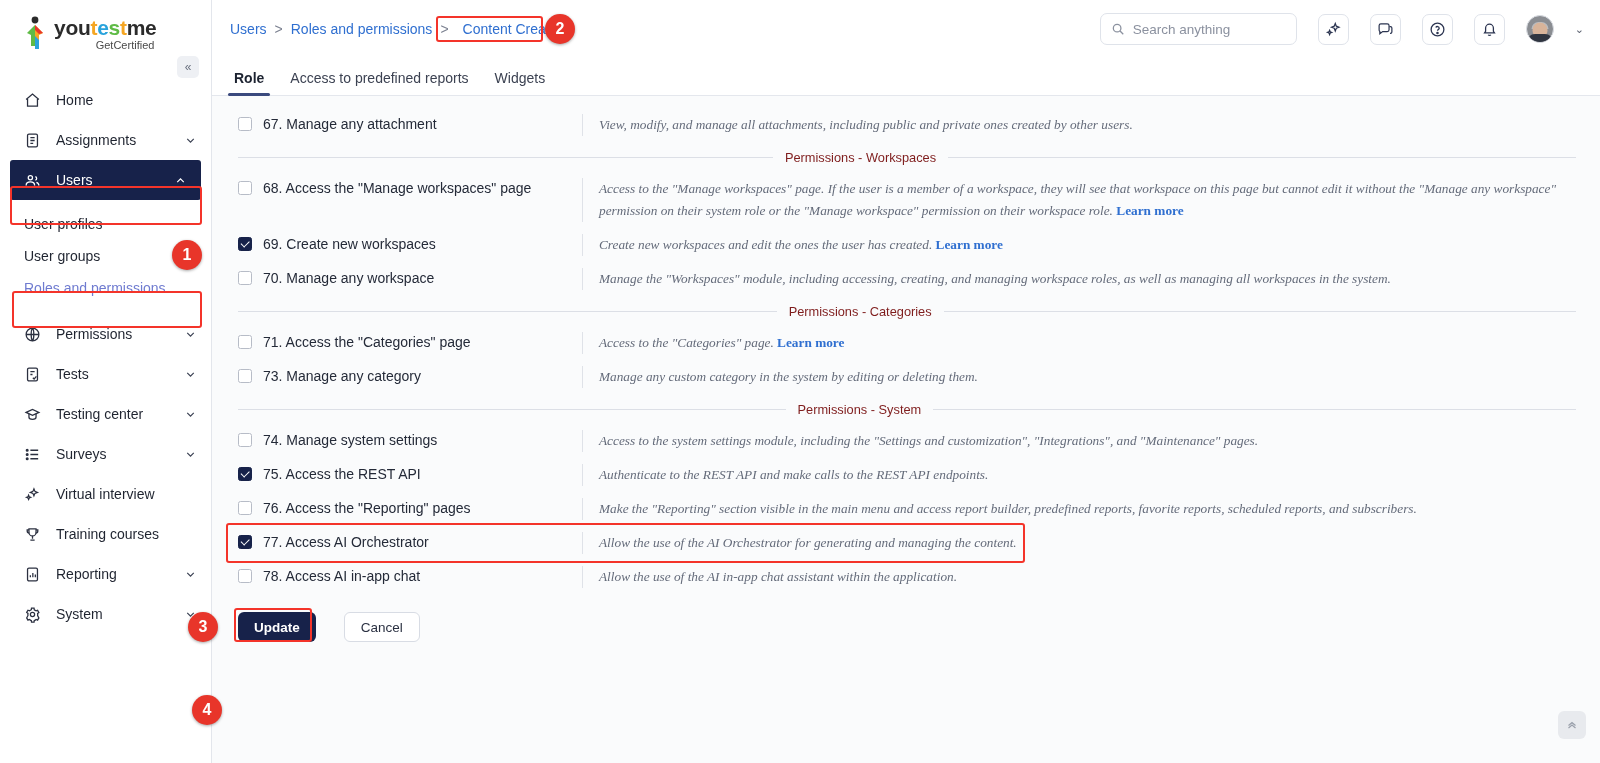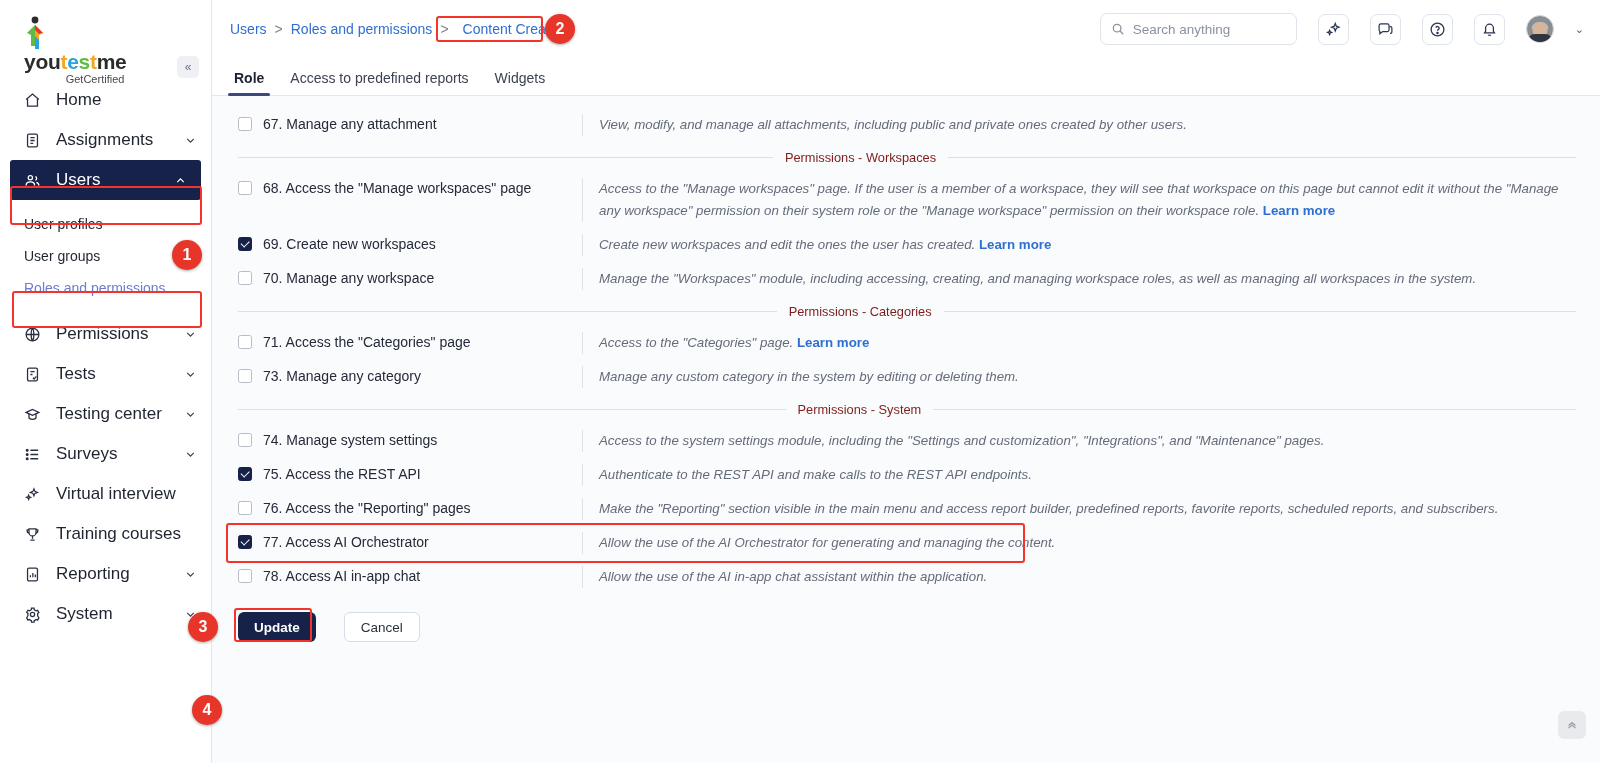--- a/index.html
+++ b/index.html
@@ -11,40 +11,40 @@
   }
   .app { display: flex; width: 1600px; height: 763px; position: relative; }
 
   
   .sidebar {
     width: 212px; height: 763px; background: #ffffff;
     border-right: 1px solid #e3e6ec;
     position: relative; flex: none;
   }
   .logo-wrap { padding: 16px 0 0 24px; position: relative; height: 62px; }
-  .logo-row { display: flex; align-items: flex-start; flex-direction: column; }
+  .logo-row { display: flex; align-items: flex-start; }
   .logo-mark { width: 26px; height: 34px; position: relative; margin-right: 4px; }
   .logo-text { font-size: 21px; font-weight: bold; letter-spacing: -0.3px; line-height: 24px; }
   .logo-text .c-dark { color: #2b2b2b; }
   .logo-text .c-orange { color: #f5a623; }
   .logo-text .c-blue { color: #29a3dc; }
   .logo-text .c-green { color: #5fbb46; }
   .logo-sub { font-size: 11px; color: #4a4a4a; text-align: right; margin-top: -1px; padding-right: 2px; }
 
   .collapse-btn {
     position: absolute; right: 12px; top: 56px;
     width: 22px; height: 22px; border-radius: 5px; background: #eef0f4;
     display: flex; align-items: center; justify-content: center;
     color: #6b7280; font-size: 12px; cursor: pointer;
   }
 
   .nav { margin-top: 18px; }
   .nav-item {
     display: flex; align-items: center; height: 40px;
-    padding: 0 14px 0 24px; color: #1f2430; font-size: 17px;
+    padding: 0 14px 0 24px; color: #1f2430; font-size: 14px;
     cursor: pointer; position: relative;
   }
   .nav-item .ni-icon { width: 22px; flex: none; display: flex; align-items: center; color: #2b3040; }
   .nav-item .ni-label { flex: 1; margin-left: 10px; }
   .nav-item .ni-caret { color: #3a4052; font-size: 11px; }
   .nav-item.active {
     background: #17224a; color: #ffffff; margin: 0 10px 0 10px;
     padding-left: 14px; border-radius: 3px;
   }
   .nav-item.active .ni-icon, .nav-item.active .ni-caret { color: #ffffff; }
@@ -131,20 +131,21 @@
   .cb.checked::after {
     content: ""; width: 7px; height: 3.5px;
     border-left: 1.6px solid #fff; border-bottom: 1.6px solid #fff;
     transform: rotate(-45deg) translate(1px,-1px);
   }
   .perm-name { font-size: 14px; color: #242a38; line-height: 18px; }
   .perm-desc {
     flex: 1; border-left: 1px solid #dfe2e8; padding-left: 16px;
     font-size: 13.3px; font-style: italic; color: #646b7a; line-height: 22px;
     min-height: 20px;
+    font-family: Liberation Serif, serif;
   }
   .perm-desc a { color: #2f6fd0; font-style: normal; font-weight: bold; text-decoration: none; cursor: pointer; }
 
   .divider {
     display: flex; align-items: center; gap: 0; height: 30px; padding-left: 14px;
   }
   .divider .dv-label {
     font-size: 12.8px; color: #7f1d1d; padding: 0 12px; white-space: nowrap;
   }
   .divider .ln-left { flex: 4.6; height: 1px; background: #dcdfe6; }

